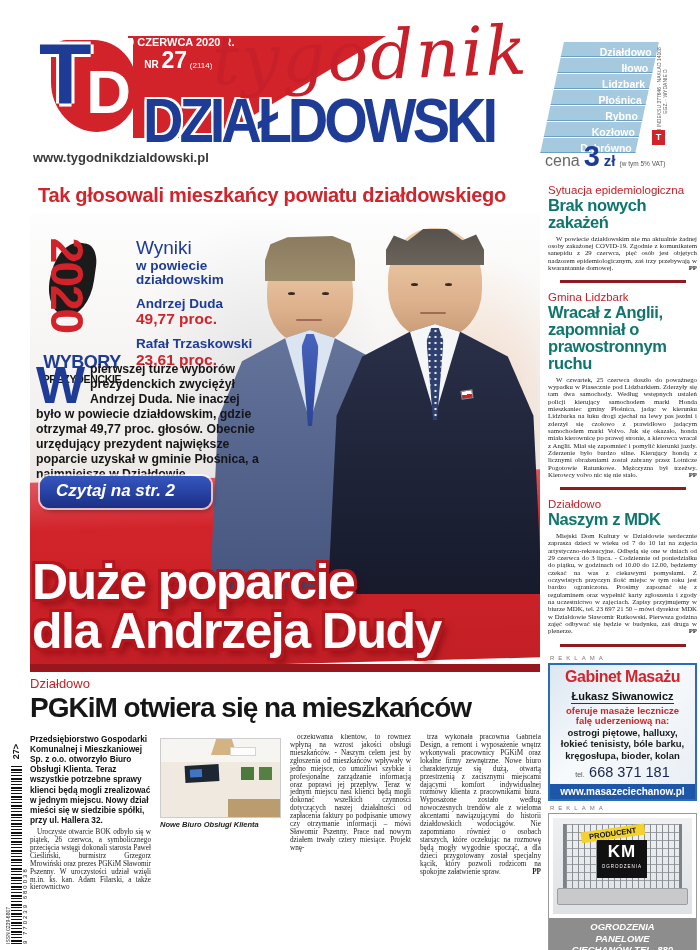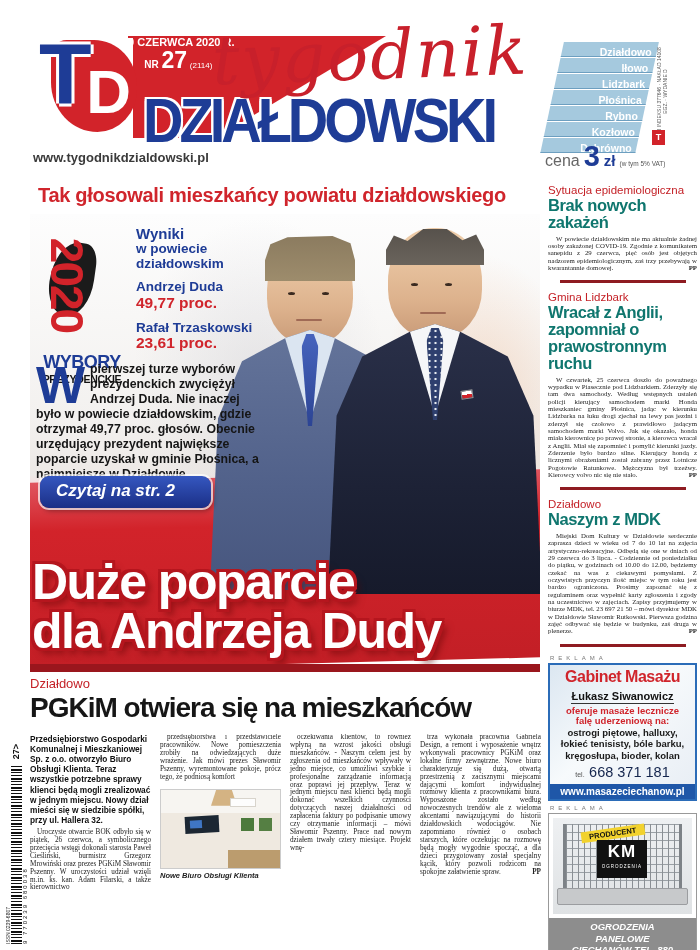--- a/index.html
+++ b/index.html
@@ -71,21 +71,21 @@
       background:linear-gradient(180deg,#fff 50%,#d2232a 50%);border:0.5px solid #999;}
   .wybory{position:absolute;left:4px;top:10px;width:96px;z-index:6;text-align:center;}
   .y2020{position:relative;height:118px;}
   .eagle{position:absolute;left:16px;top:18px;width:44px;height:74px;background:#1b1b1b;
       border-radius:60% 30% 55% 45%;transform:rotate(8deg);}
   .y2020 span{position:absolute;left:-14px;top:34px;display:block;transform:rotate(90deg);
       font-size:46px;font-weight:900;color:#d2232a;letter-spacing:-2px;}
   .wyb1{font-size:18px;font-weight:900;color:#1e3c96;letter-spacing:-0.5px;margin-top:10px;}
   .wyb2{font-size:10.5px;font-weight:900;color:#111;letter-spacing:-0.3px;}
   .results{position:absolute;left:106px;top:12px;width:130px;z-index:6;line-height:1.08;}
-  .res-title{font-size:15px;font-weight:700;color:#1e3c96;}
+  .res-title{font-size:19px;font-weight:400;color:#1e3c96;margin-top:12px;}
   .res-sub{font-size:13.5px;font-weight:700;color:#1e3c96;}
   .cand{margin-top:9px;}
   .cand .nm{font-size:13.5px;font-weight:700;color:#1e3c96;}
   .cand .sc{font-size:15.5px;font-weight:900;color:#d0252c;}
   .intro{position:absolute;left:6px;top:148px;width:228px;z-index:6;
       font-size:12.3px;font-weight:700;line-height:1.22;color:#151515;}
   .dropcap{float:left;font-size:52px;line-height:0.78;font-weight:900;color:#1e3c96;
       margin:3px 5px 0 0;}
   .read-btn{position:absolute;left:10px;top:262px;z-index:6;display:inline-block;
       background:linear-gradient(180deg,#3557c0,#1b2f86);color:#fff;font-style:italic;
@@ -346,21 +346,20 @@
 
   <div class="bottom">
     <div class="b-kick">Działdowo</div>
     <div class="b-head">PGKiM otwiera się na mieszkańców</div>
     <div class="cols">
       <div class="col">
         <div class="lead">Przedsiębiorstwo Gospodarki Komunalnej i Mieszkaniowej Sp. z o.o. otworzyło Biuro Obsługi Klienta. Teraz wszystkie potrzebne sprawy klienci będą mogli zrealizować w jednym miejscu. Nowy dział mieści się w siedzibie spółki, przy ul. Hallera 32.</div>
         <p class="ctext">Uroczyste otwarcie BOK odbyło się w piątek, 26 czerwca, a symbolicznego przecięcia wstęgi dokonali starosta Paweł Cieśliński, burmistrz Grzegorz Mrowiński oraz prezes PGKiM Sławomir Pszenny. W uroczystości udział wzięli m.in. ks. kan. Adam Filarski, a także kierownictwo</p>
       </div>
       <div class="col">
-        <p class="ctext" style="margin-top:0;">przedsiębiorstwa i przedstawiciele pracowników. Nowe pomieszczenia zrobiły na odwiedzających duże wrażenie. Jak mówi prezes Sławomir Pszenny, wyremontowane pokoje, prócz tego, że podniosą komfort</p>
         <div class="photo">
           <div class="ph-lamp"></div>
           <div class="ph-ac"></div>
           <div class="ph-tv"></div>
           <div class="ph-g1"></div>
           <div class="ph-g2"></div>
           <div class="ph-cab"></div>
         </div>
         <div class="caption">Nowe Biuro Obsługi Klienta</div>
       </div>

